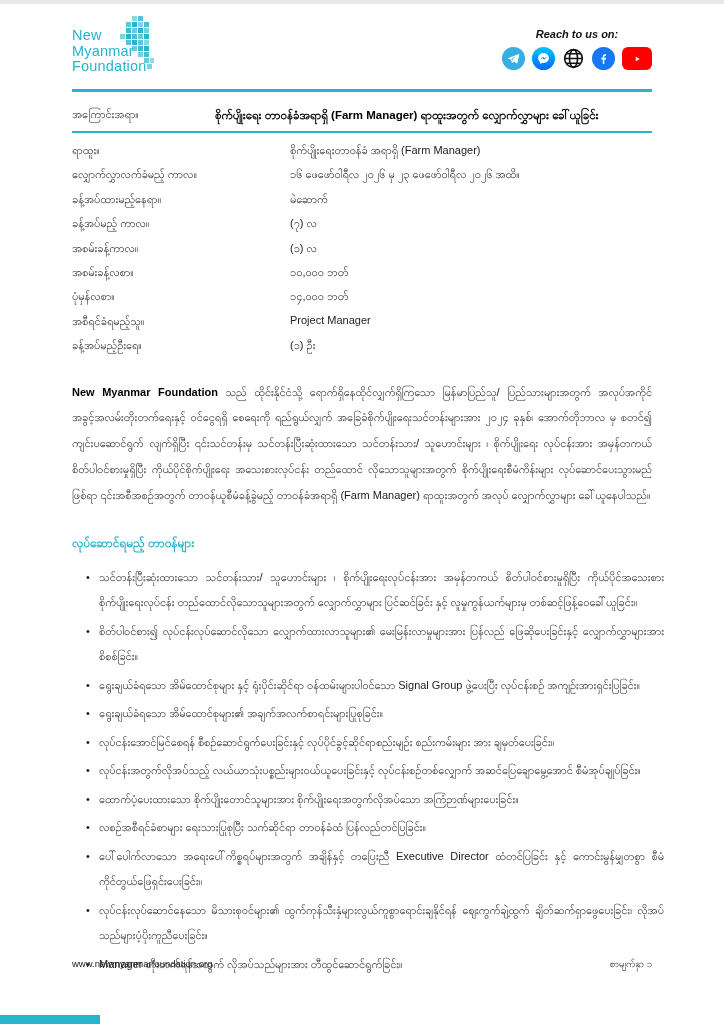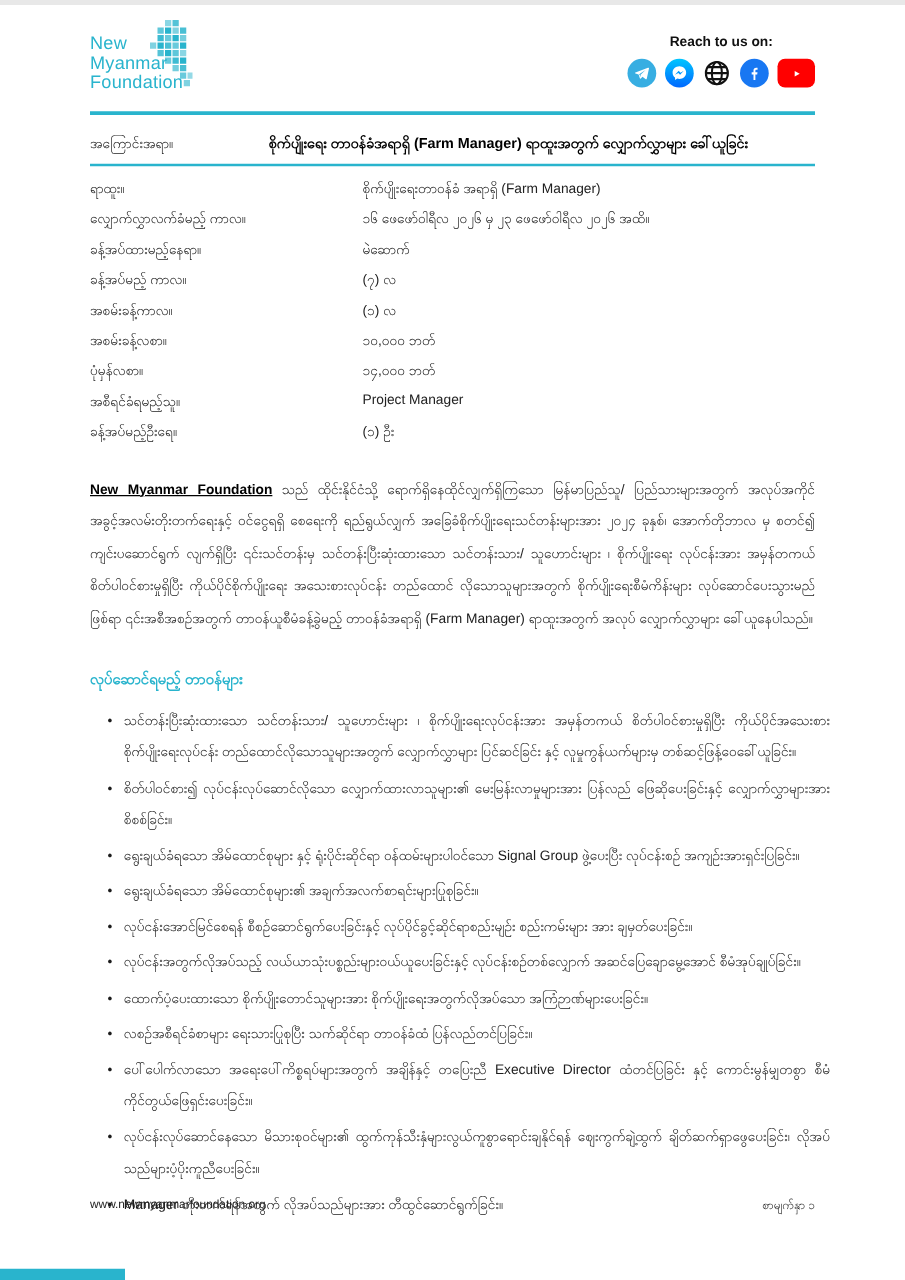--- a/index.html
+++ b/index.html
@@ -9,21 +9,21 @@
     position:relative; width:724px; height:1024px; margin:4px auto;
     background:#ffffff; overflow:hidden;
     font-family:"Liberation Sans", sans-serif; color:#1c1c1c;
   }
   
   .header{ position:relative; height:88px; }
   .logo{ position:absolute; left:72px; top:24px; }
   .logo-line{ color:var(--accent); font-size:14.5px; line-height:15.5px; font-weight:500; letter-spacing:.2px; }
   .logo-map{ position:absolute; left:48px; top:-12px; }
   .header-right{ position:absolute; right:72px; top:24px; text-align:center; }
-  .reach-label{ font-size:11px; font-weight:bold; color:#111; margin-bottom:7px; }
+  .reach-label{ font-size:11px; font-weight:bold; font-style:italic; color:#111; margin-bottom:7px; }
   .social-row{ display:flex; gap:7px; justify-content:flex-end; align-items:center; }
   .social{ width:23px; height:23px; border-radius:50%; display:flex; align-items:center; justify-content:center; cursor:pointer; }
   .social.telegram{ background:#37aee2; }
   .social.messenger{ background:linear-gradient(180deg,#00c6ff,#0068ff); }
   .social.website{ background:#ffffff; }
   .social.facebook{ background:#1877f2; }
   .social.youtube{ background:#ff0000; border-radius:6px; width:30px; }
   .rule{ margin:0 72px; background:var(--accent); }
   .rule-1{ height:3px; position:absolute; left:0; right:0; top:85px; }
   
@@ -31,21 +31,21 @@
   .subject-label{ width:143px; flex:none; font-size:11px; color:#222; }
   .subject-title{ flex:1; font-size:11.5px; font-weight:bold; color:#000; line-height:17px; text-align:justify; }
   .rule-2{ height:2px; }
   
   .details{ padding:10px 72px 0 72px; }
   .detail-row{ display:flex; height:24.4px; align-items:flex-start; }
   .detail-label{ width:218px; flex:none; font-size:11px; color:#222; }
   .detail-value{ flex:1; font-size:11px; color:#222; }
   
   .intro{ padding:17px 72px 0 72px; font-size:11px; line-height:25.8px; text-align:justify; color:#1c1c1c; }
-  .intro b{ font-weight:bold; color:#000;text-decoration:underline; }
+  .intro b{ font-weight:bold; color:#000; }
   
   .duties-heading{ padding:26px 72px 0 72px; color:var(--accent); font-size:12px; font-weight:bold; }
   .duties-list{ padding:12px 60px 0 86px; list-style:none; }
   .duties-list li{
     position:relative; padding-left:13px; font-size:11px; line-height:25.5px;
     text-align:justify; margin-bottom:3px; color:#1c1c1c;
   }
   .duties-list li::before{ content:"•"; position:absolute; left:0; top:0; color:#1c1c1c; }
   
   .footer{ position:absolute; left:72px; right:72px; bottom:56px; display:flex; justify-content:space-between; font-size:9.5px; color:#222;gap:39px; }

